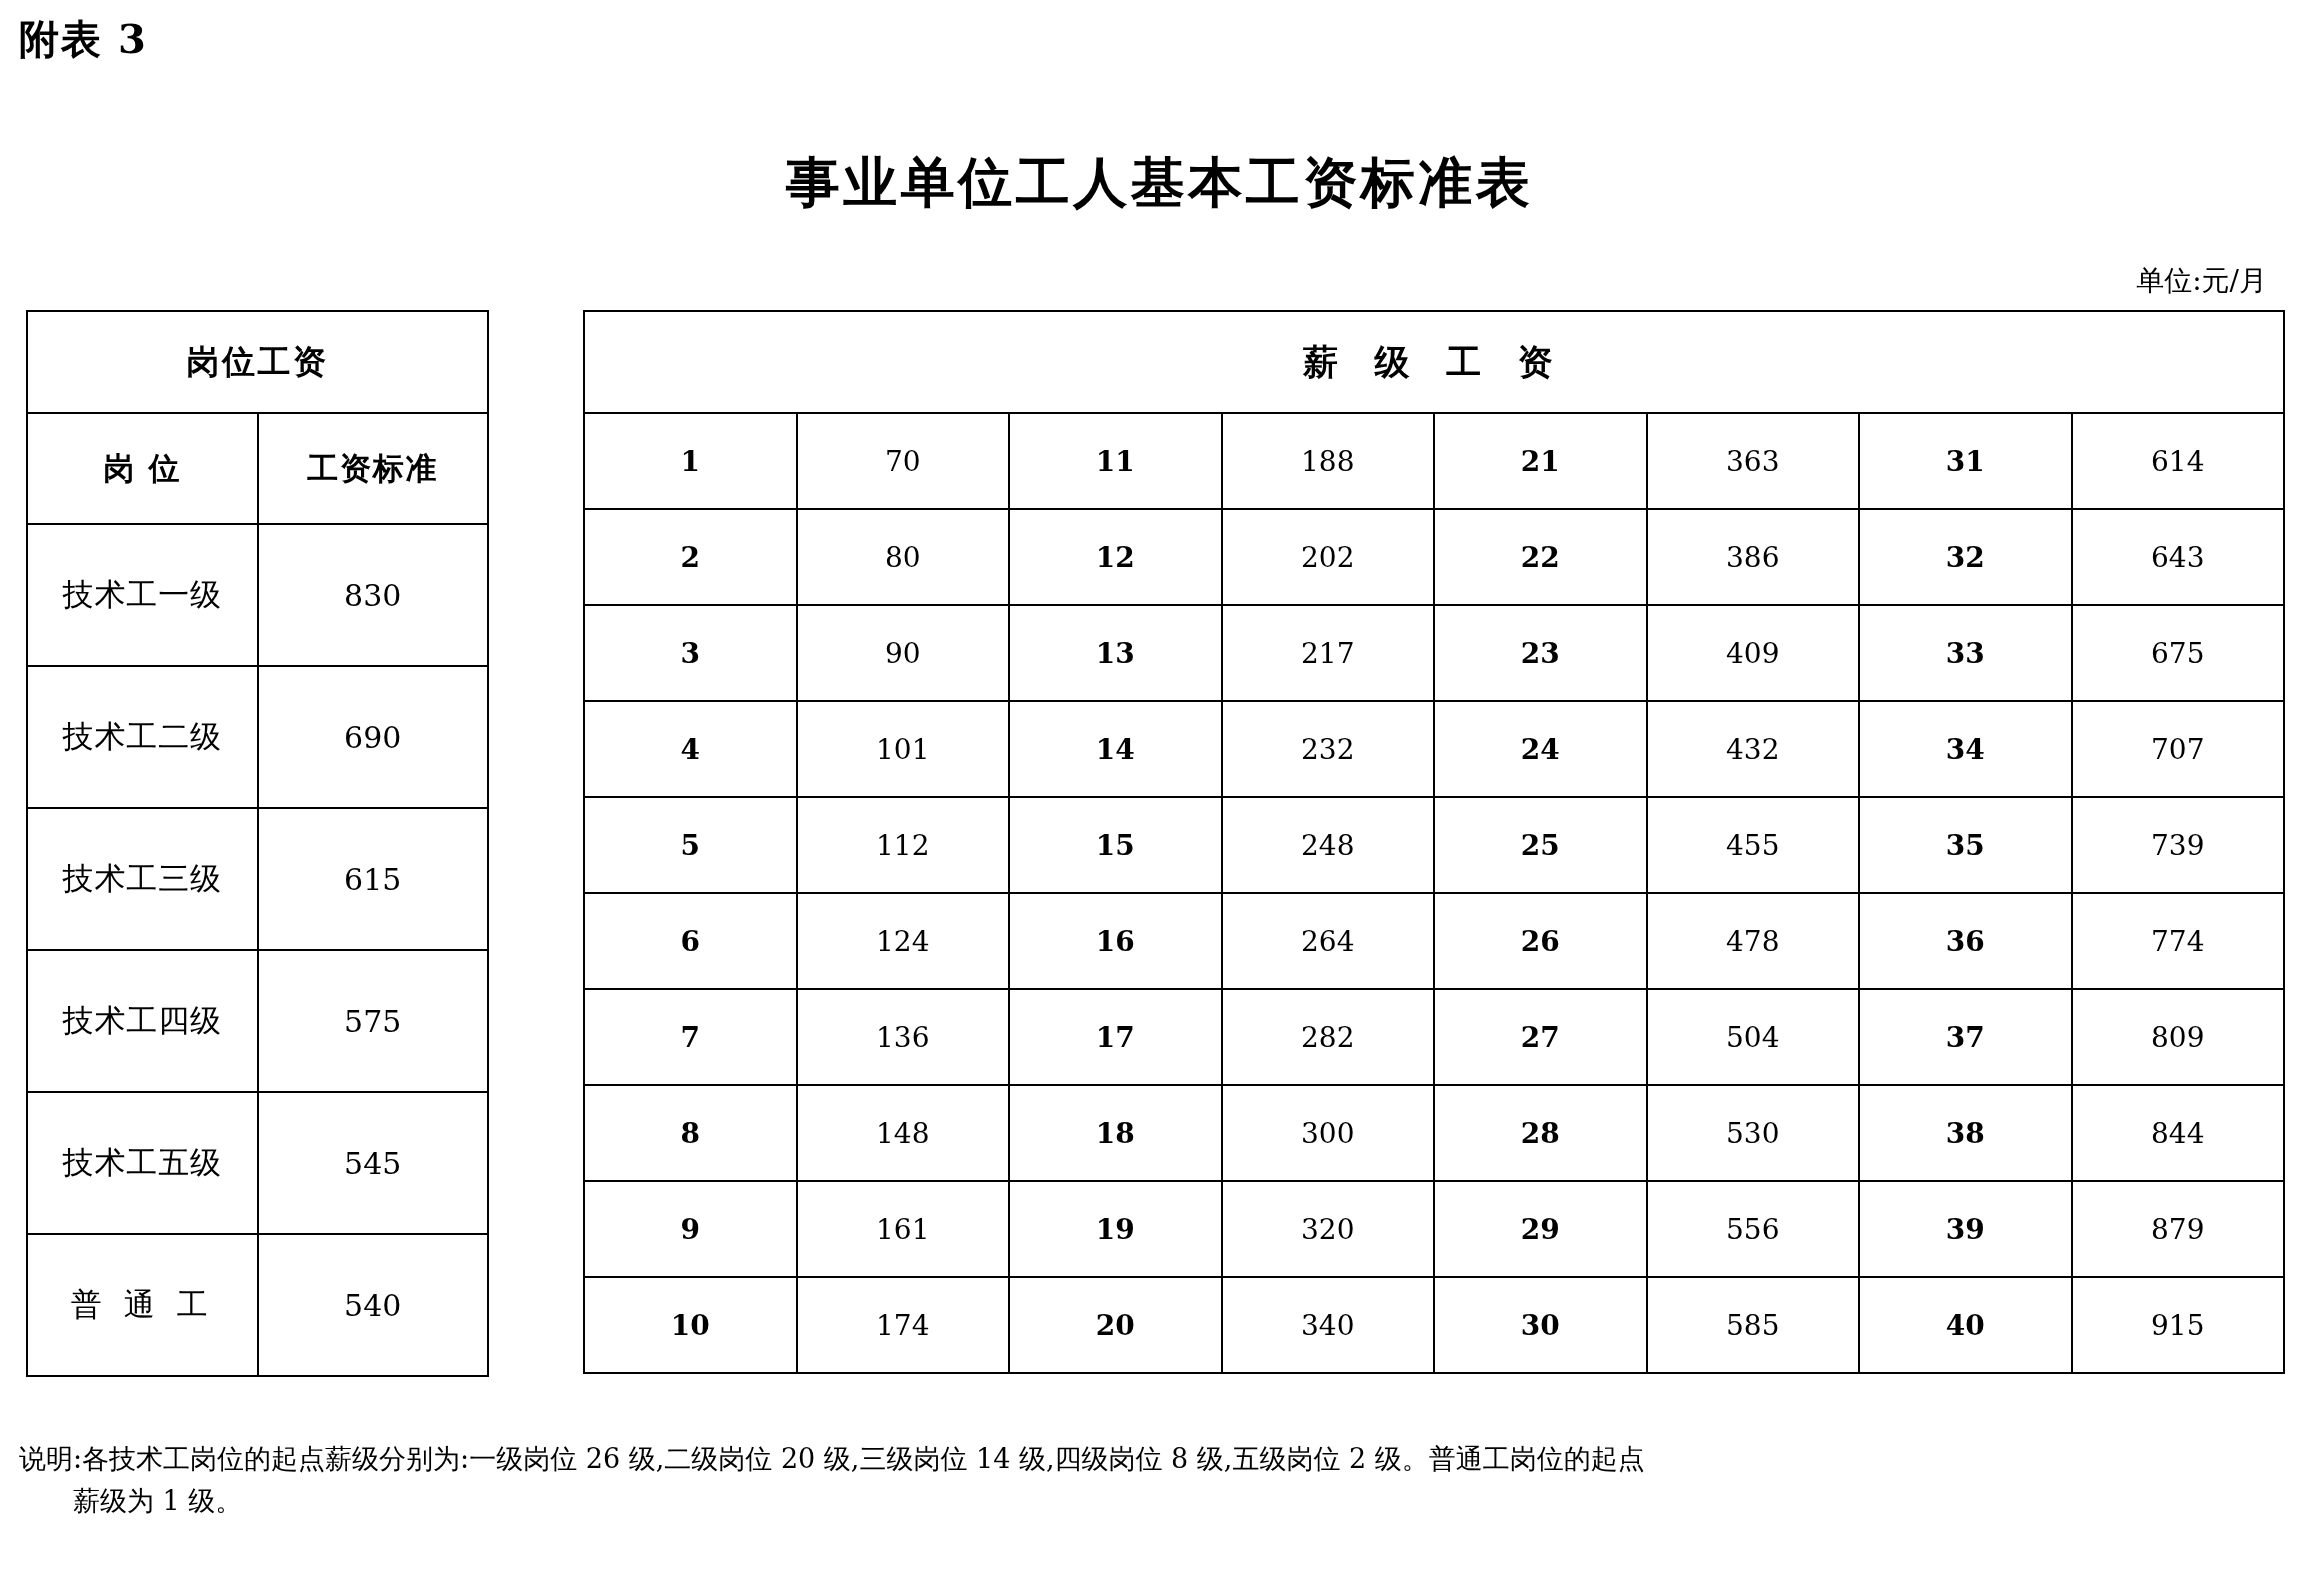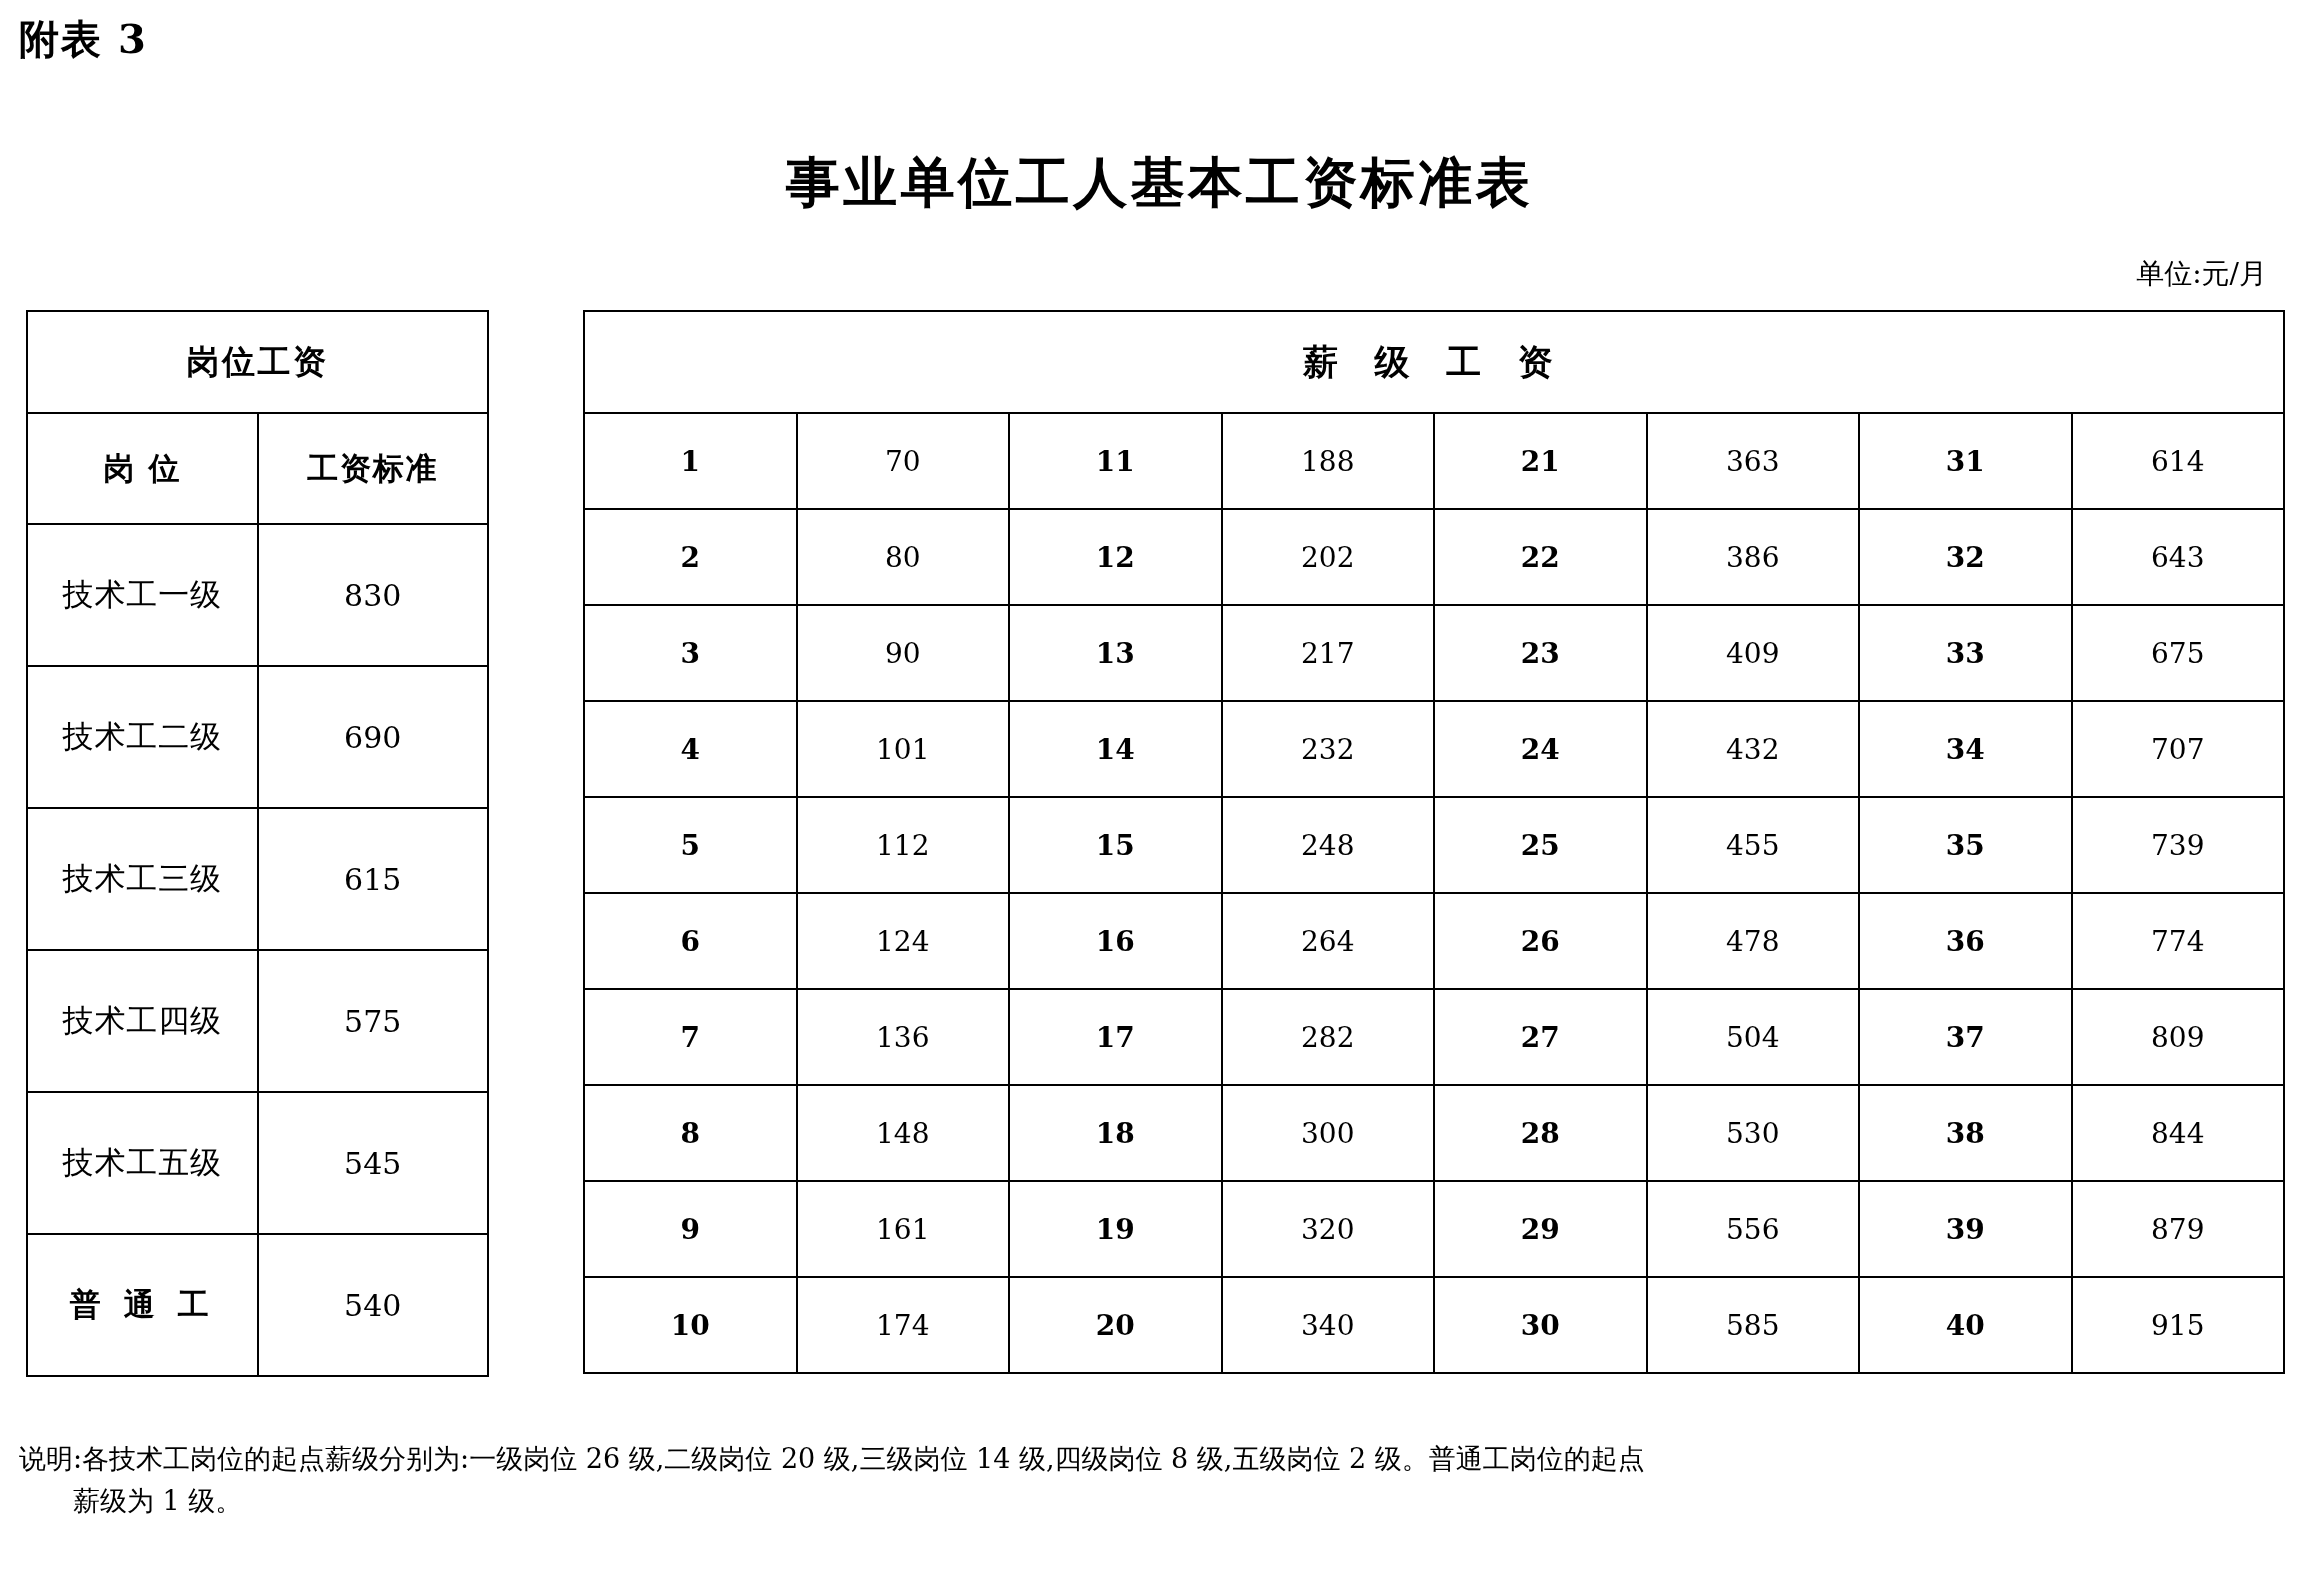--- a/index.html
+++ b/index.html
@@ -38,21 +38,21 @@
     width: 2319px;
     text-align: center;
     font-size: 54px;
     font-weight: bold;
     letter-spacing: 3.5px;
     font-family: "DejaVu Serif", "Liberation Serif", serif;
   }
   .unit-note {
     position: absolute;
     right: 52px;
-    top: 255px;
+    top: 262px;
     font-size: 28px;
     font-family: "DejaVu Serif", "Liberation Serif", serif;
     margin-left: 36px;
   }
 
   
   .left-table {
     position: absolute;
     left: 26px;
     top: 310px;
@@ -82,21 +82,21 @@
   }
   .left-table .body-row td {
     height: 140px;
     border-radius: 30px;
   }
   .left-table .post-name {
     font-size: 31px;
     letter-spacing: 0.9px;
   }
   .left-table .post-name.wide {
-    font-weight: bold;
+    font-weight: normal;
     letter-spacing: 6.1px;
     margin-top: 44px;
   }
   .left-table .post-val {
     font-size: 30px;
   }
 
   
   .right-table {
     position: absolute;

